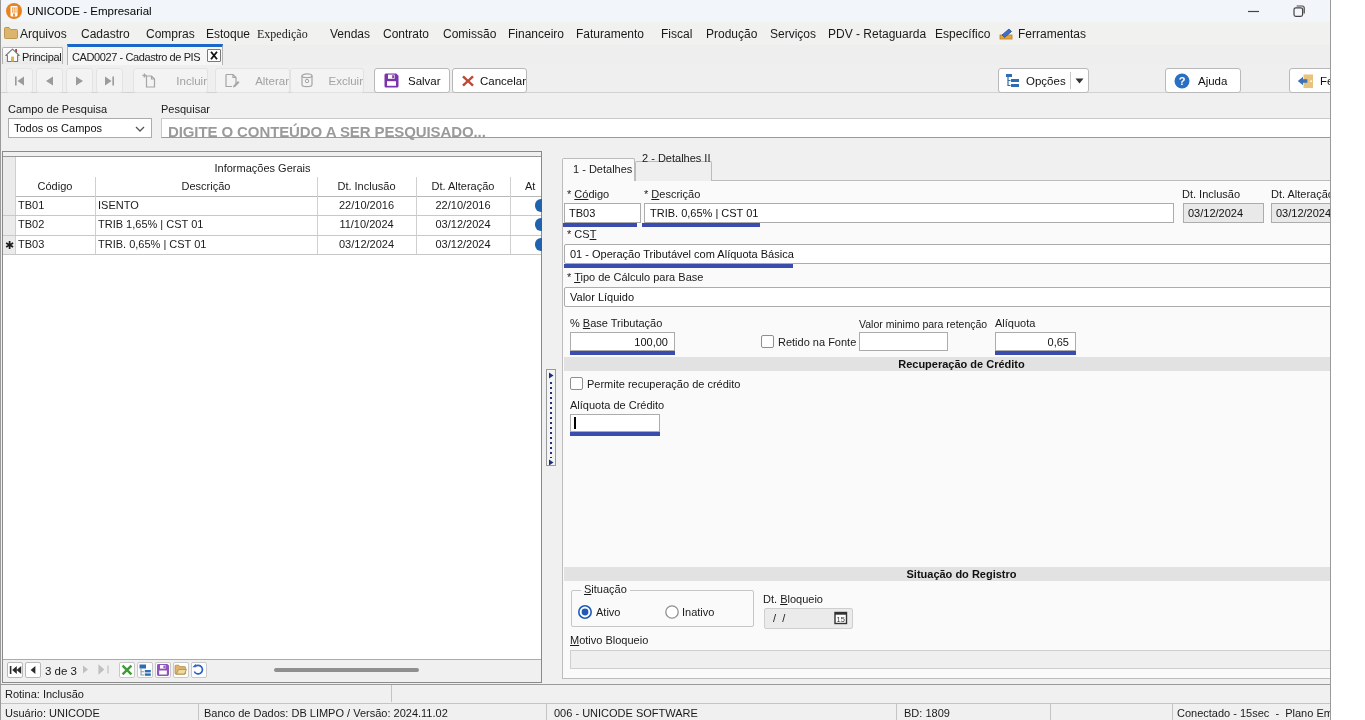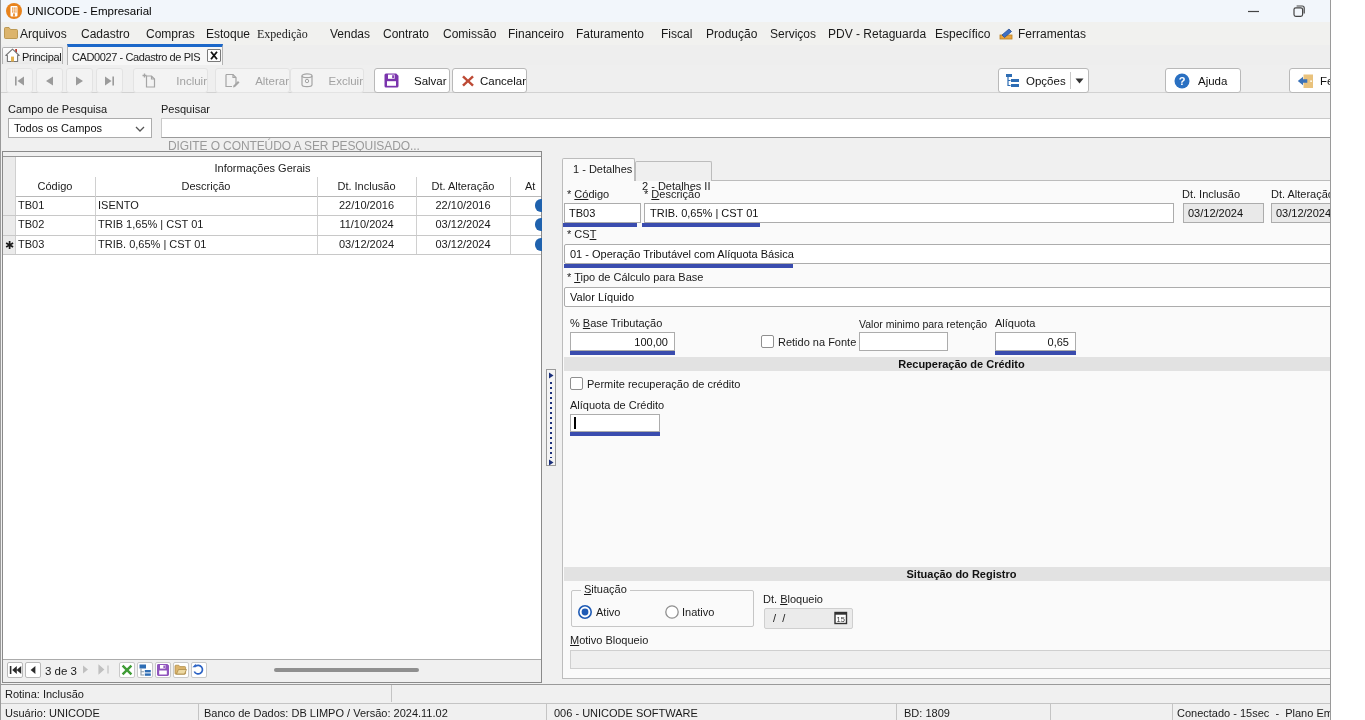--- a/index.html
+++ b/index.html
@@ -137,21 +137,21 @@
   </svg>
   <span style="margin-left:0;">Excluir</span>
 </div>
 <div class="btn" style="left:373px;top:68px;width:74px;height:23px;border-color:#b9b9b9;">
   <svg style="margin-left:9px;" width="15" height="15" viewBox="0 0 15 15">
     <path d="M0.5 2 a1.5 1.5 0 0 1 1.5-1.5 h10.2 L14.5 2.8 V13 a1.5 1.5 0 0 1 -1.5 1.5 H2 a1.5 1.5 0 0 1 -1.5-1.5 z" fill="#7a34ad"></path>
     <rect x="4" y="1.6" width="6.6" height="4.2" fill="#fff"></rect>
     <rect x="8.2" y="2.2" width="1.7" height="3" fill="#7a34ad"></rect>
     <rect x="3" y="8.2" width="9" height="4.6" fill="#fff"></rect>
   </svg>
-  <span style="margin-left:15px;">Salvar</span>
+  <span style="margin-left:9px;">Salvar</span>
 </div>
 <div class="btn" style="left:451px;top:68px;width:73px;height:23px;border-color:#b9b9b9;">
   <svg style="margin-left:8px;" width="15" height="14" viewBox="0 0 15 14">
     <path d="M1.2 2.9 L3.1 1.2 7.5 5.4 12 1.2 13.8 2.9 9.4 7 13.8 11.1 12 12.8 7.5 8.6 3.1 12.8 1.2 11.1 5.6 7z" fill="#bd4a35"></path>
   </svg>
   <span style="margin-left:5px;">Cancelar</span>
 </div>
 <div class="btn" style="left:997px;top:68px;width:89px;height:23px;border-color:#b9b9b9;">
   <svg style="margin-left:6px;" width="15" height="15" viewBox="0 0 15 15">
     <rect x="1" y="1" width="6" height="3" fill="#2e6db4"></rect>
@@ -183,21 +183,21 @@
 
 <div class="lbl" style="left:7px;top:103px;">Campo de Pesquisa</div>
 <div class="inp" style="left:7px;top:118px;width:144px;height:20px;">
   <span style="position:absolute;left:5px;top:3px;">Todos os Campos</span>
   <svg style="position:absolute;right:6px;top:7px;" width="10" height="6" viewBox="0 0 10 6">
         <path d="M1 1 l4 4 4-4" fill="none" stroke="#555" stroke-width="1.3"></path>
       </svg>
 </div>
 <div class="lbl" style="left:160px;top:103px;">Pesquisar</div>
 <div class="inp" style="left:160px;top:118px;width:1200px;height:20px;border-color:#c9c9c9;border-bottom-color:#9a9a9a;">
-  <span style="position:absolute;left:6px;top:20px;color:#9a9a9a;font-size:12px;letter-spacing:-0.1px;">DIGITE O CONTEÚDO A SER PESQUISADO...</span>
+  <span style="position:absolute;left:6px;top:4px;color:#9a9a9a;font-size:15px;letter-spacing:-0.1px;font-weight:bold;">DIGITE O CONTEÚDO A SER PESQUISADO...</span>
   <svg style="position:absolute;right:3px;top:3px;" width="16" height="14" viewBox="0 0 16 14">
     <path d="M4 1 h11 v9 l-3 3 h-8z" fill="none" stroke="#8a8a8a" stroke-width="1.1"></path>
     <path d="M15 10 h-3 v3" fill="none" stroke="#8a8a8a" stroke-width="1.1"></path>
     <circle cx="6.5" cy="7" r="3" fill="none" stroke="#8a8a8a" stroke-width="1.3"></circle>
     <path d="M4.3 9.3 L1.5 12.6" stroke="#8a8a8a" stroke-width="1.6"></path>
   </svg>
 </div>
 
 <div class="abs" style="left:1px;top:151px;width:540px;height:532px;background:#f0f0f0;border:1px solid #8a8a8a;"></div>
 <div class="abs" style="left:2px;top:156px;width:538px;height:503px;background:#fff;border-top:1px solid #979797;"></div>
@@ -303,21 +303,21 @@
     </svg>
 <div class="abs" style="left:549px;top:382px;width:2px;height:76px;background-image:repeating-linear-gradient(#1a2f7a 0 2px,transparent 2px 5px);"></div>
 <svg class="abs" style="left:547px;top:459px;" width="6" height="7" viewBox="0 0 6 7">
       <path d="M1 0.5 v6 l4.5-3z" fill="#1a2f7a"></path>
     </svg>
 
 <div class="abs" style="left:561px;top:180px;width:799px;height:499px;border:1px solid #bcbcbc;background:#fafafa;"></div>
 <div class="abs" style="left:561px;top:158px;width:73px;height:23px;background:#fafafa;border:1px solid #bcbcbc;border-bottom:none;border-radius:2px 2px 0 0;"></div>
 <div class="lbl" style="left:572px;top:163px;">1 - Detalhes</div>
 <div class="abs" style="left:634px;top:161px;width:77px;height:20px;background:#efefef;border:1px solid #bcbcbc;border-bottom:none;border-radius:2px 2px 0 0;"></div>
-<div class="lbl" style="left:641px;top:180px;">2 - Detalhes II</div>
+<div class="lbl" style="left:641px;top:152px;">2 - Detalhes II</div>
 
 <div class="lbl" style="left:566px;top:188px;">* <u>Có</u>digo</div>
 <div class="lbl" style="left:643px;top:188px;">* <u>D</u>escrição</div>
 <div class="lbl" style="left:1181px;top:188px;">Dt. Inclusão</div>
 <div class="lbl" style="left:1270px;top:188px;">Dt. Alteração</div>
 
 <div class="inp" style="left:563px;top:203px;width:77px;height:20px;">
       <span style="position:absolute;left:4px;top:3px;">TB03</span>
     </div>
 <div class="inp" style="left:643px;top:203px;width:530px;height:20px;">

